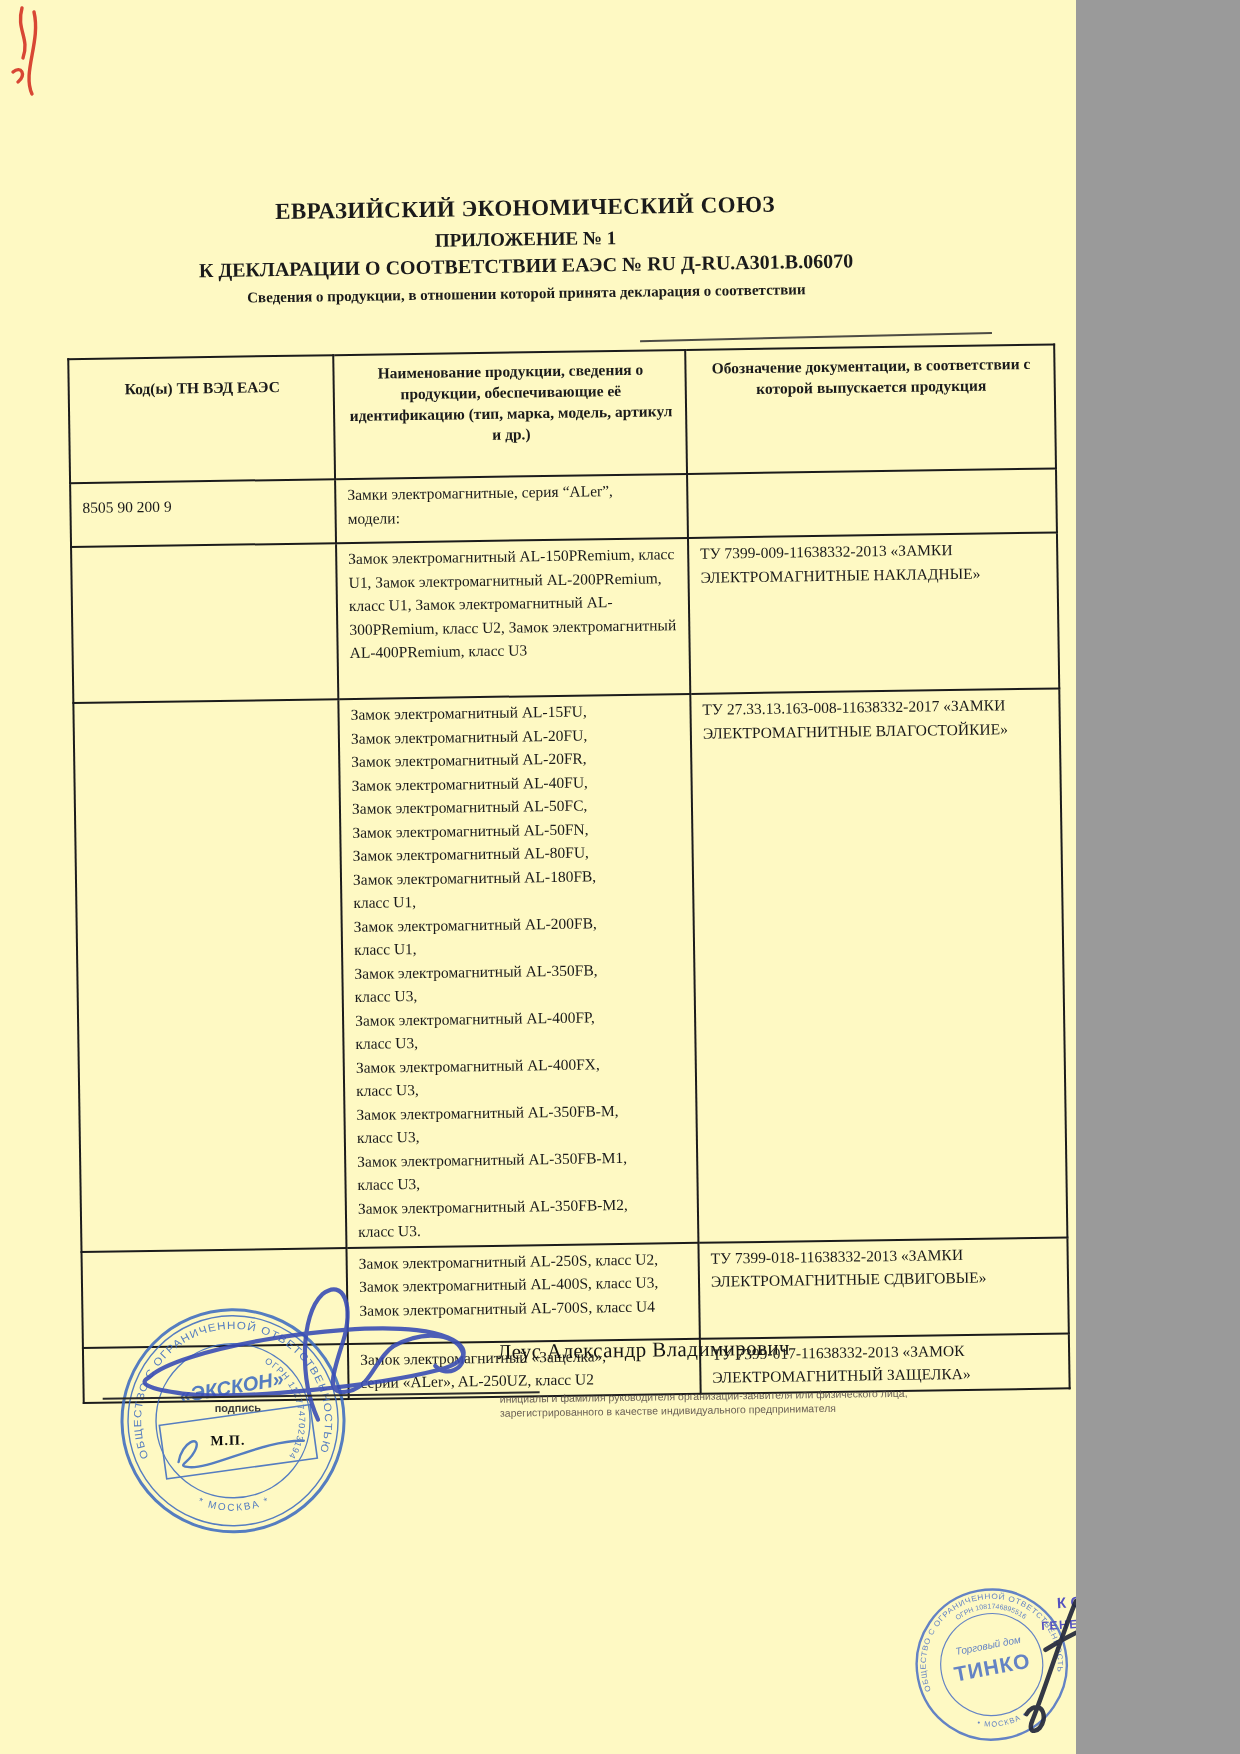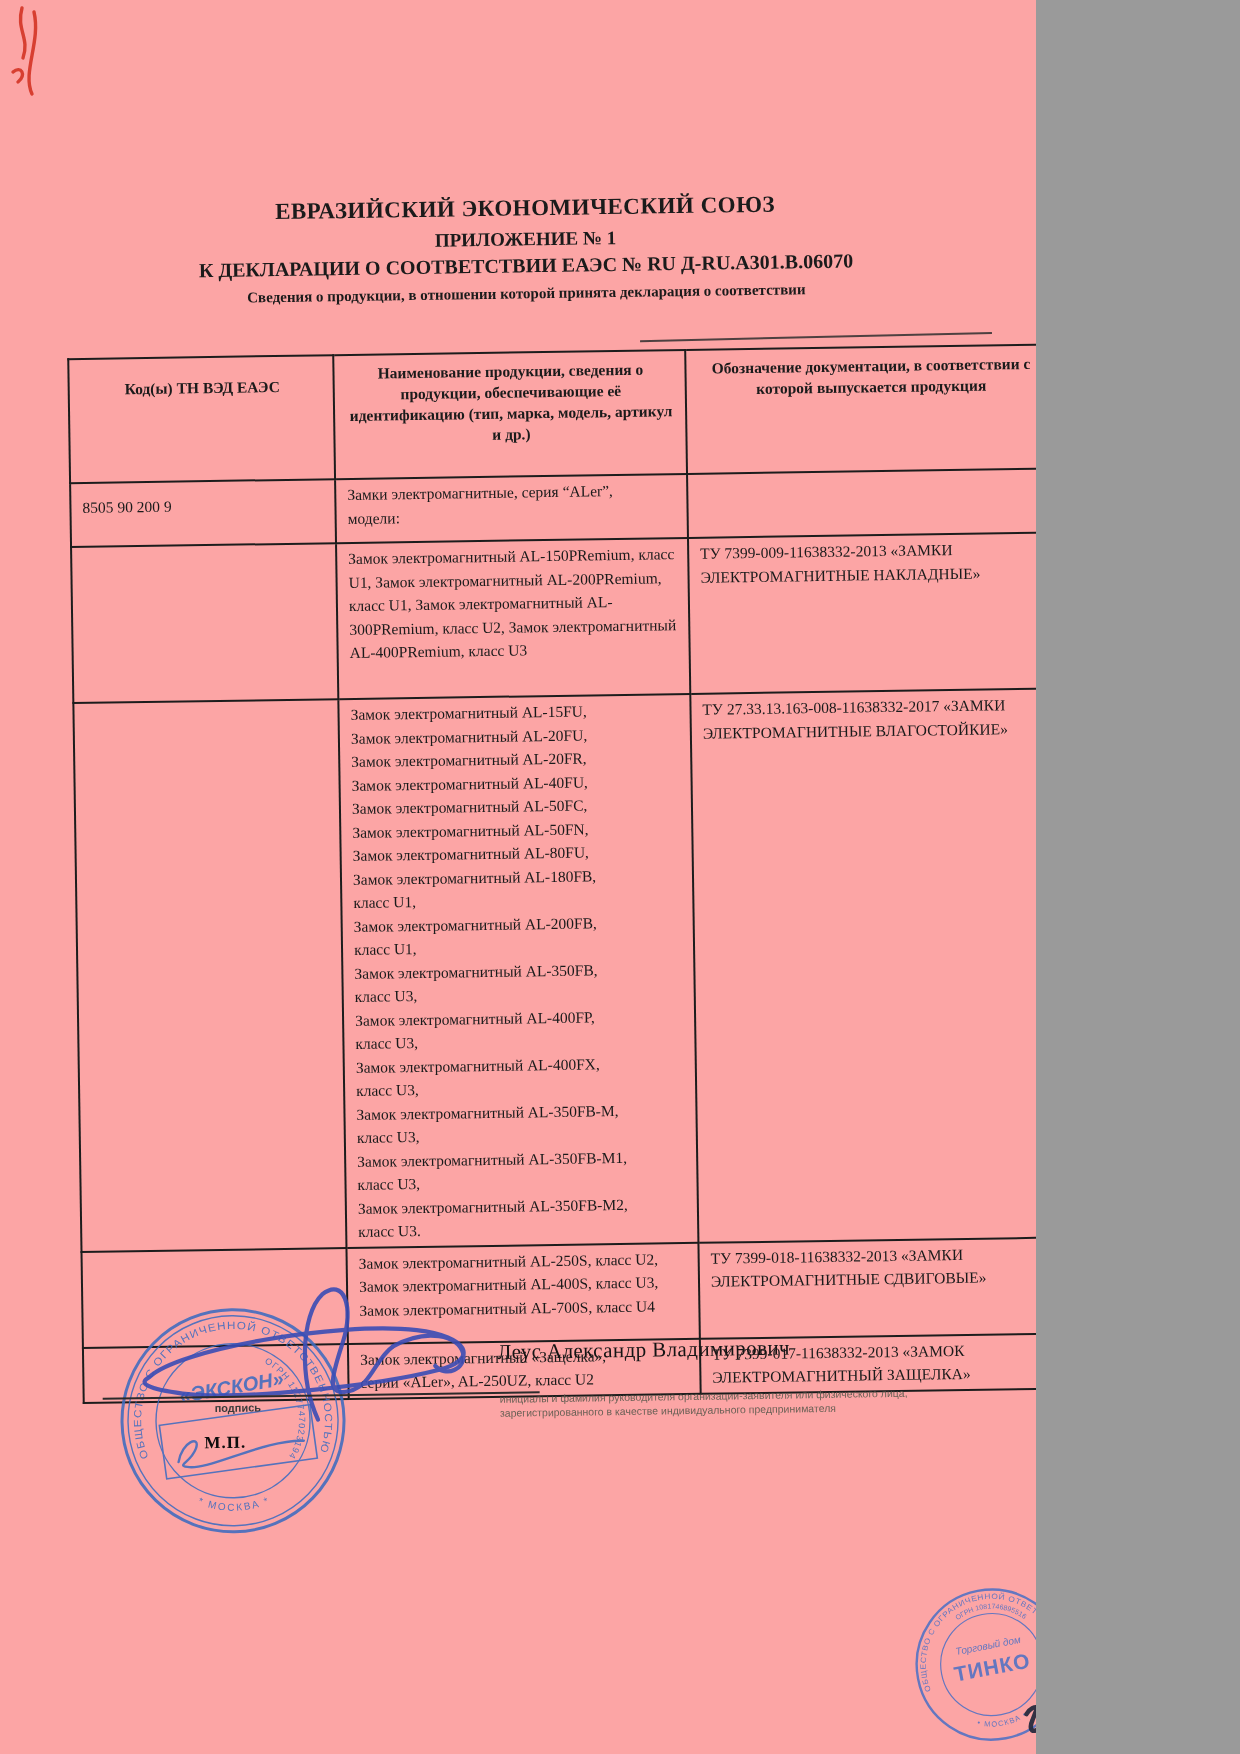--- a/index.html
+++ b/index.html
@@ -1,17 +1,17 @@
 <!DOCTYPE html>
 <html><head>
 <meta charset="utf-8">
 <style>
   html,body{margin:0;padding:0;background:#9a9a9a;}
-  .page{position:relative;width:1036px;height:1754px;background:#fca5a5;overflow:hidden;
-        font-family:"Liberation Serif",serif;color:#1b1b1b;}
+  .page{position:relative;width:1036px;height:1754px;background:#fef9c3;overflow:hidden;
+        font-family:"Liberation Serif",serif;color:#1b1b1b;padding-left:40px;}
   .scan{position:absolute;inset:0;transform:rotate(-0.85deg);transform-origin:620px 877px;}
   .abs{position:absolute;}
   
   .titles{left:75px;top:194px;width:920px;text-align:center;}
   .t1{font-size:23px;font-weight:bold;letter-spacing:.5px;}
   .t2{font-size:19px;font-weight:bold;margin-top:7px;}
   .t3{font-size:20px;font-weight:bold;margin-top:4px;}
   .t4{font-size:15px;font-weight:bold;margin-top:8px;}
   
   table.doc{border-collapse:collapse;table-layout:fixed;width:920px;}
@@ -22,21 +22,21 @@
   tr.hdr td.c1{padding-top:19px;}
   .pre{white-space:pre-line;}
   .codecell{padding-top:12px !important;}
   
   .artifact-line{left:648px;top:339px;width:352px;height:0;border-top:2px solid #2e2e2e;
                  transform:rotate(-.5deg);opacity:.85;}
   
   .sig-line{left:95px;top:1390px;width:437px;height:0;border-top:2px solid #2b2b2b;}
   .podpis{left:170px;top:1396px;width:120px;text-align:center;font-family:"Liberation Sans",sans-serif;
           font-size:11px;font-weight:600;color:#3b3b3b;}
-  .mp{left:196px;top:1427px;font-size:17px;font-weight:bold;color:#0d0d0d;letter-spacing:1px;}
+  .mp{left:202px;top:1427px;font-size:14px;font-weight:bold;color:#0d0d0d;letter-spacing:1px;}
   .signer{left:490px;top:1338px;font-size:21px;letter-spacing:.4px;color:#141414;}
   .caption{left:492px;top:1391px;width:486px;font-family:"Liberation Sans",sans-serif;
            font-size:10.5px;line-height:13.5px;color:#6b6156;}
   .copy-l1{left:1046px;top:1597px;font-family:"Liberation Sans",sans-serif;font-weight:bold;
            font-size:15px;letter-spacing:4.5px;color:#5451c0;transform:rotate(-2.5deg);white-space:pre;}
   .copy-l2{left:1030px;top:1621px;font-family:"Liberation Sans",sans-serif;font-weight:bold;
            font-size:12px;letter-spacing:1.5px;color:#5451c0;transform:rotate(-2.5deg);white-space:pre;}
   .copy-l3{left:1098px;top:1641px;font-family:"Liberation Sans",sans-serif;font-weight:bold;
            font-size:12px;letter-spacing:1.8px;color:#5451c0;transform:rotate(-2.5deg);white-space:pre;}
   .edge-line{left:1230px;top:1382px;width:3px;height:372px;background:#c9c9c9;opacity:.55;}

